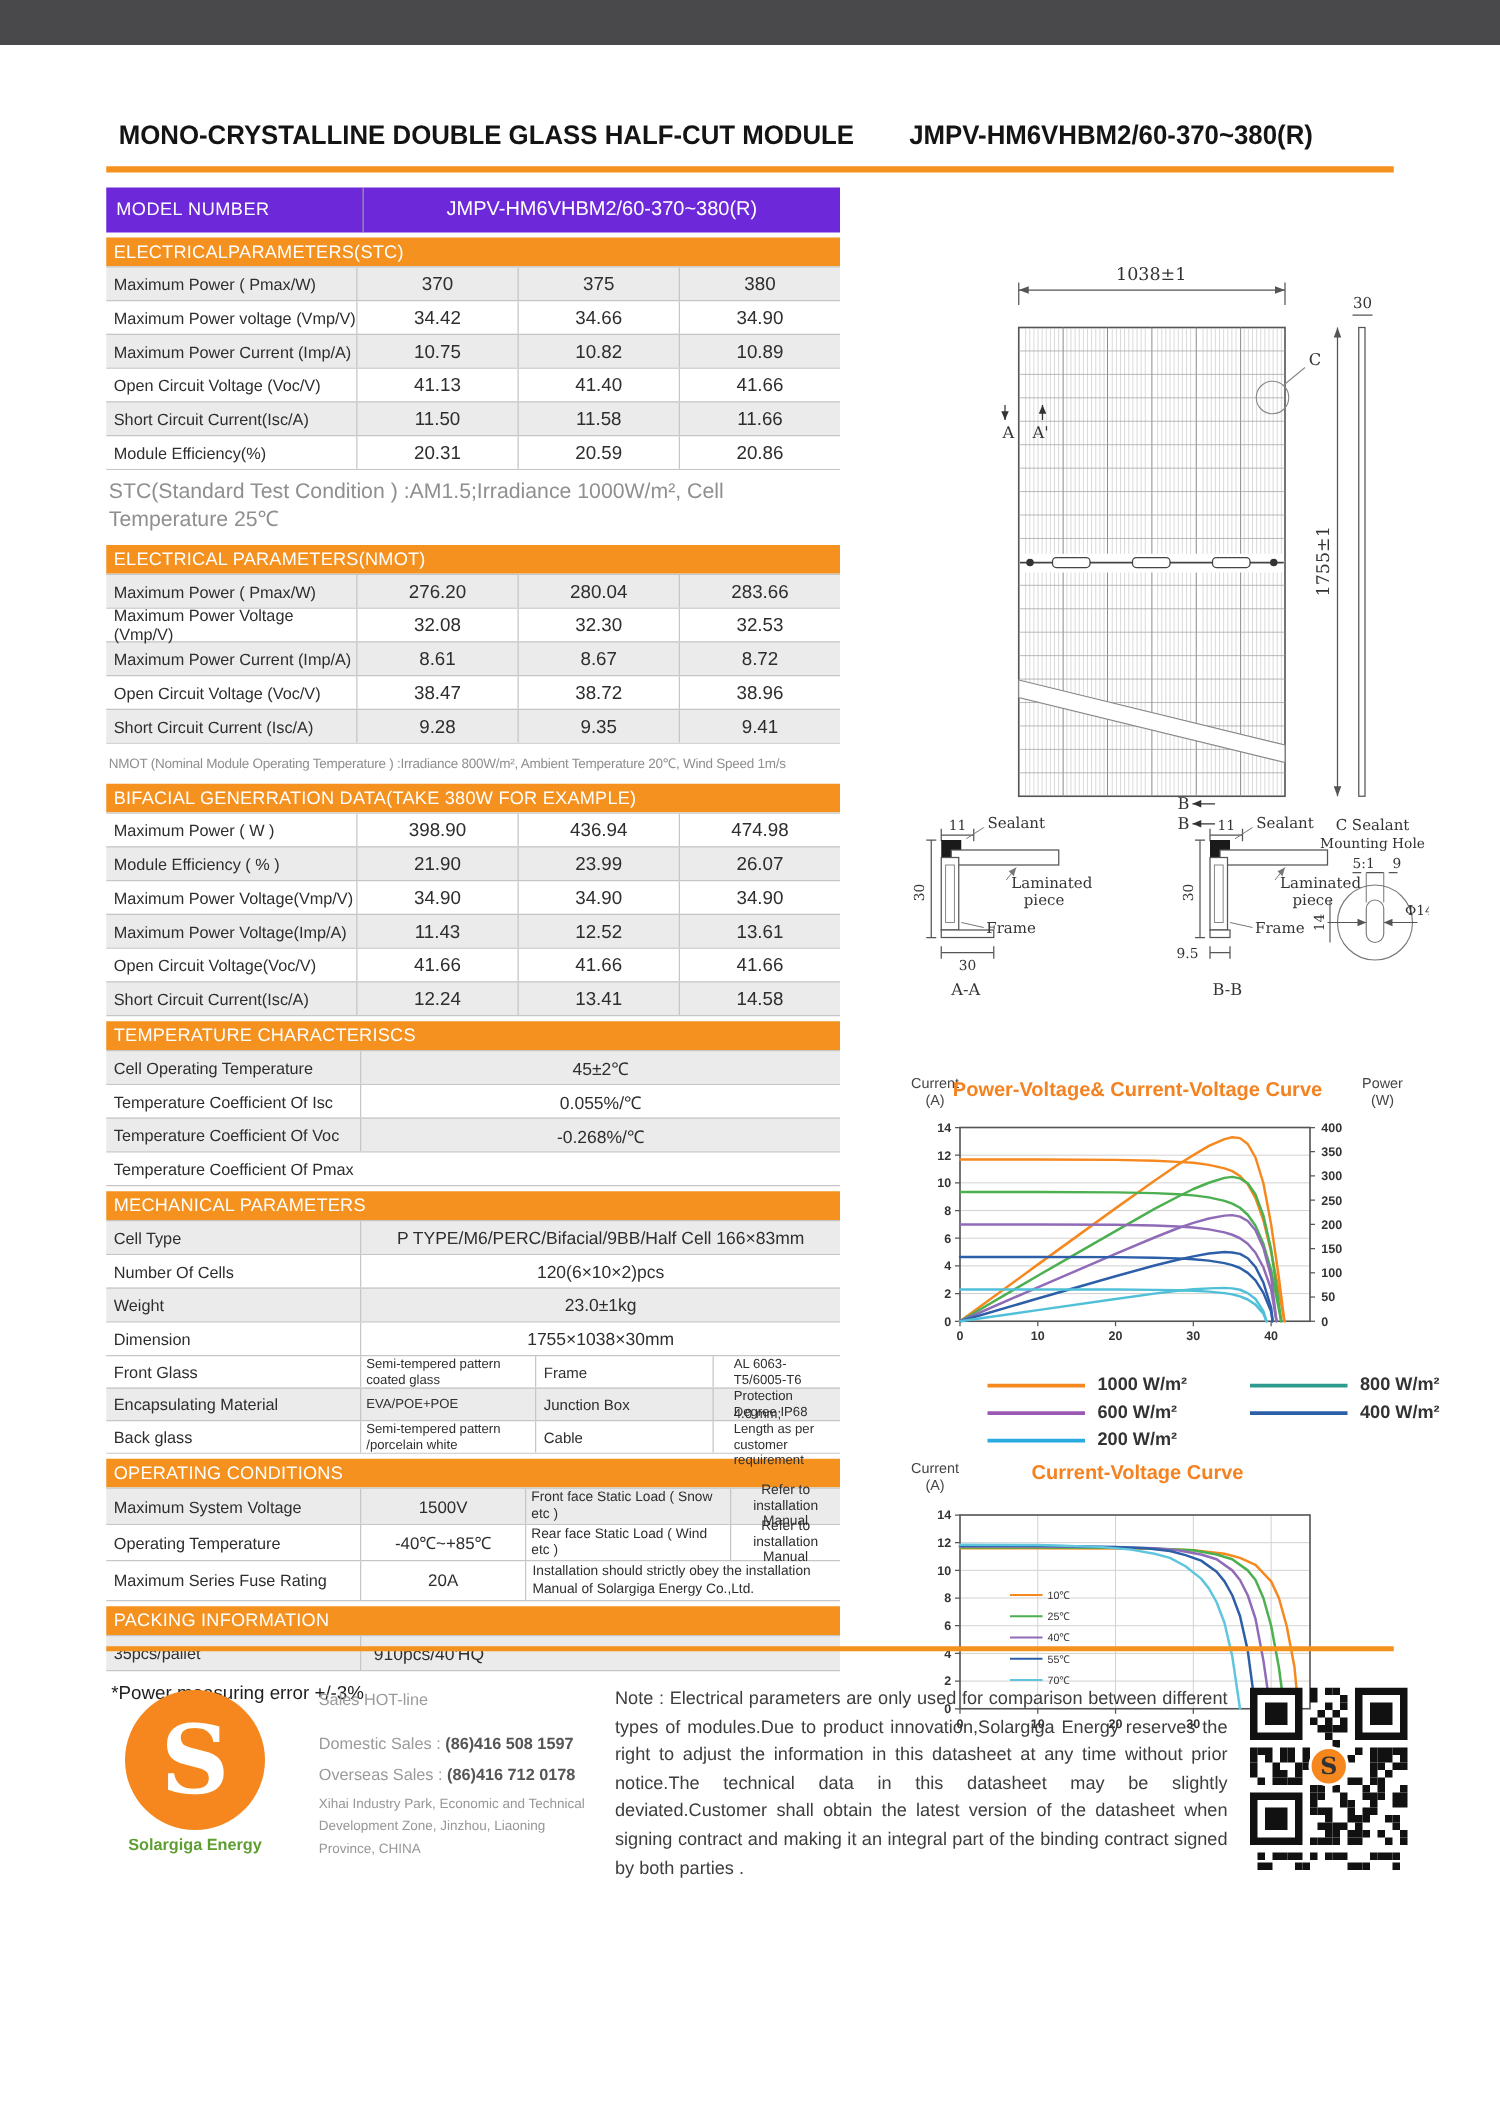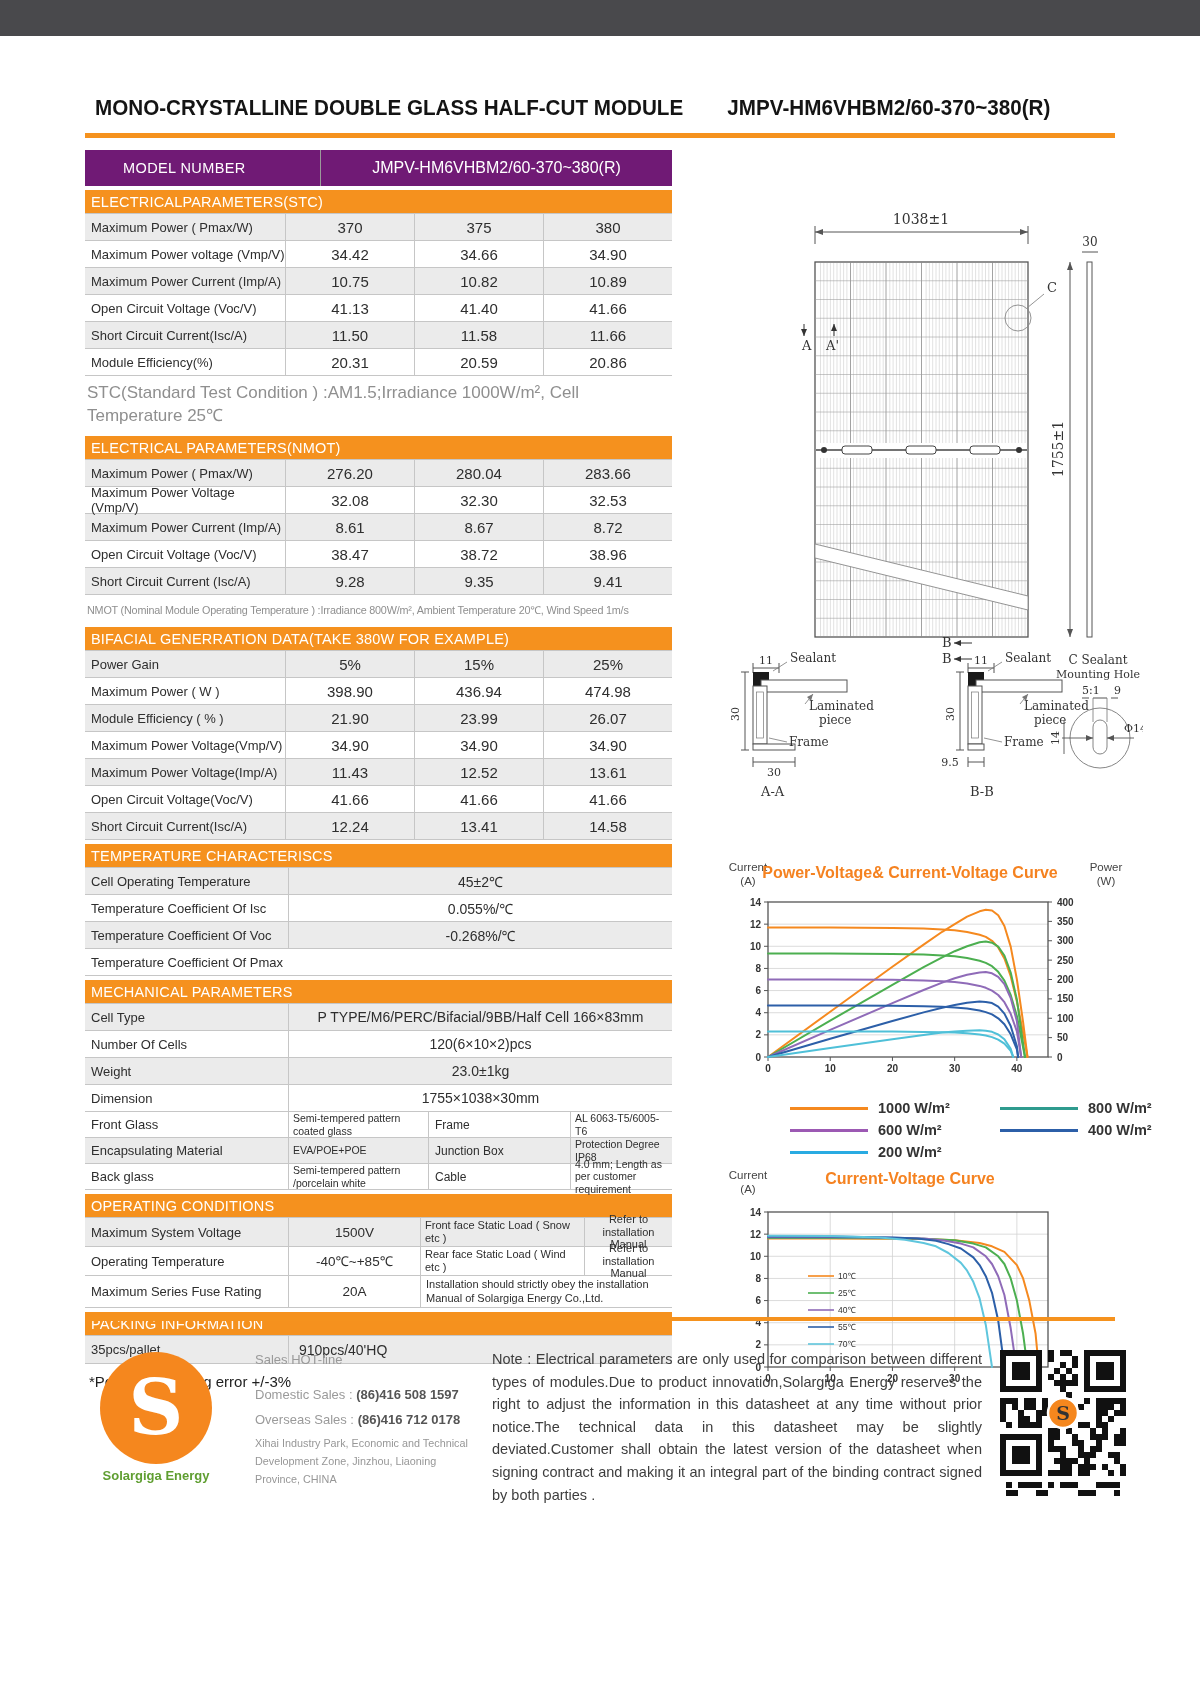--- a/index.html
+++ b/index.html
@@ -4,37 +4,37 @@
 <style>
   html,body{margin:0;padding:0;background:#fff;}
   .page{position:relative;width:1200px;height:1697px;background:#fff;overflow:hidden;
         font-family:"Liberation Sans",sans-serif;color:#222;}
   .topbar{position:absolute;left:0;top:0;width:1200px;height:36px;background:#49494c;}
   .title-row{position:absolute;left:95px;top:96px;display:flex;gap:46px;white-space:nowrap;
              font-size:21.5px;font-weight:700;color:#141414;transform:scaleX(.96);transform-origin:left;}
   .title-rule{position:absolute;left:85px;top:133px;width:1030px;height:5px;background:#f5921e;}
 
   .tables{position:absolute;left:85px;top:150px;width:587px;}
-  .model-row{display:flex;height:36px;background:#701a75;color:#fff;align-items:stretch;padding-left:30px;}
+  .model-row{display:flex;height:36px;background:#6d28d9;color:#fff;align-items:stretch;}
   .model-label{width:197px;display:flex;align-items:center;padding-left:8px;font-size:14.5px;letter-spacing:.4px;}
   .model-value{flex:1;display:flex;align-items:center;justify-content:center;font-size:16px;border-left:1.5px solid #9a9a9a;}
   .sec-header{height:23px;background:#f5911e;color:#fff;font-size:14.5px;display:flex;align-items:center;
               padding-left:6px;margin-top:4px;letter-spacing:.2px;}
   .tbl{border-bottom:1px solid #c6c6c6;}
   .row{display:flex;align-items:stretch;border-top:1px solid #c6c6c6;background:#fff;}
   .row.alt{background:#ebebeb;}
   .r26{height:26px}.r25{height:25px}.r28{height:28px}.r31{height:31px}.r27{height:27px}
   .cell{display:flex;align-items:center;color:#2e2e2e;}
   .cell + .cell{border-left:1px solid #c6c6c6;}
   .c-label{width:197px;font-size:13px;padding-left:6px;}
   .c-val{width:130px;justify-content:center;font-size:15px;}
   .c-span{flex:1;justify-content:center;font-size:14px;}
   .c-v1{width:131px;font-size:10.5px;padding:1px 4px;line-height:1.15;}
   .c-l2{width:135px;font-size:12px;padding-left:6px;}
-  .c-v2{flex:1;font-size:10.5px;padding:1px 4px;line-height:1.15;}
+  .c-v2{flex:1;font-size:10.5px;padding:1px 16px;line-height:1.15;}
   .op-val{width:131px;justify-content:center;font-size:13.5px;}
   .op-l2{width:155px;font-size:11px;padding:1px 4px;line-height:1.15;}
   .op-v2{flex:1;font-size:11px;justify-content:center;text-align:center;padding:1px 3px;line-height:1.15;}
   .op-note{flex:1;font-size:11px;padding:1px 5px;line-height:1.2;}
   .c-pack{flex:1;font-size:14px;padding-left:10px;}
   .tbl-note{color:#8f8f8f;font-size:17px;padding:7px 0 6px 2px;}
   .tbl-note.small{font-size:10.8px;letter-spacing:-.2px;}
   .power-note{font-size:15px;color:#1e1e1e;padding:9px 0 0 4px;font-weight:400;}
   .footer-rule{position:absolute;left:85px;top:1317px;width:1030px;height:4px;background:#f5921e;}
 
@@ -156,26 +156,20 @@
           <div class="cell c-label">Short Circuit Current (Isc/A)</div>
           <div class="cell c-val">9.28</div>
           <div class="cell c-val">9.35</div>
           <div class="cell c-val">9.41</div>
         </div>
       </div>
     <div class="tbl-note small">NMOT   (Nominal Module Operating Temperature ) :Irradiance 800W/m²,   Ambient Temperature 20℃,   Wind Speed 1m/s</div>
 
     <div class="sec-header">BIFACIAL GENERRATION DATA(TAKE 380W FOR EXAMPLE)</div>
     <div class="tbl" id="bif-body">
-        <div class="row r26 alt">
-          <div class="cell c-label">Power Gain</div>
-          <div class="cell c-val">5%</div>
-          <div class="cell c-val">15%</div>
-          <div class="cell c-val">25%</div>
-        </div>
         <div class="row r26">
           <div class="cell c-label">Maximum Power ( W )</div>
           <div class="cell c-val">398.90</div>
           <div class="cell c-val">436.94</div>
           <div class="cell c-val">474.98</div>
         </div>
         <div class="row r26 alt">
           <div class="cell c-label">Module Efficiency ( % )</div>
           <div class="cell c-val">21.90</div>
           <div class="cell c-val">23.99</div>

